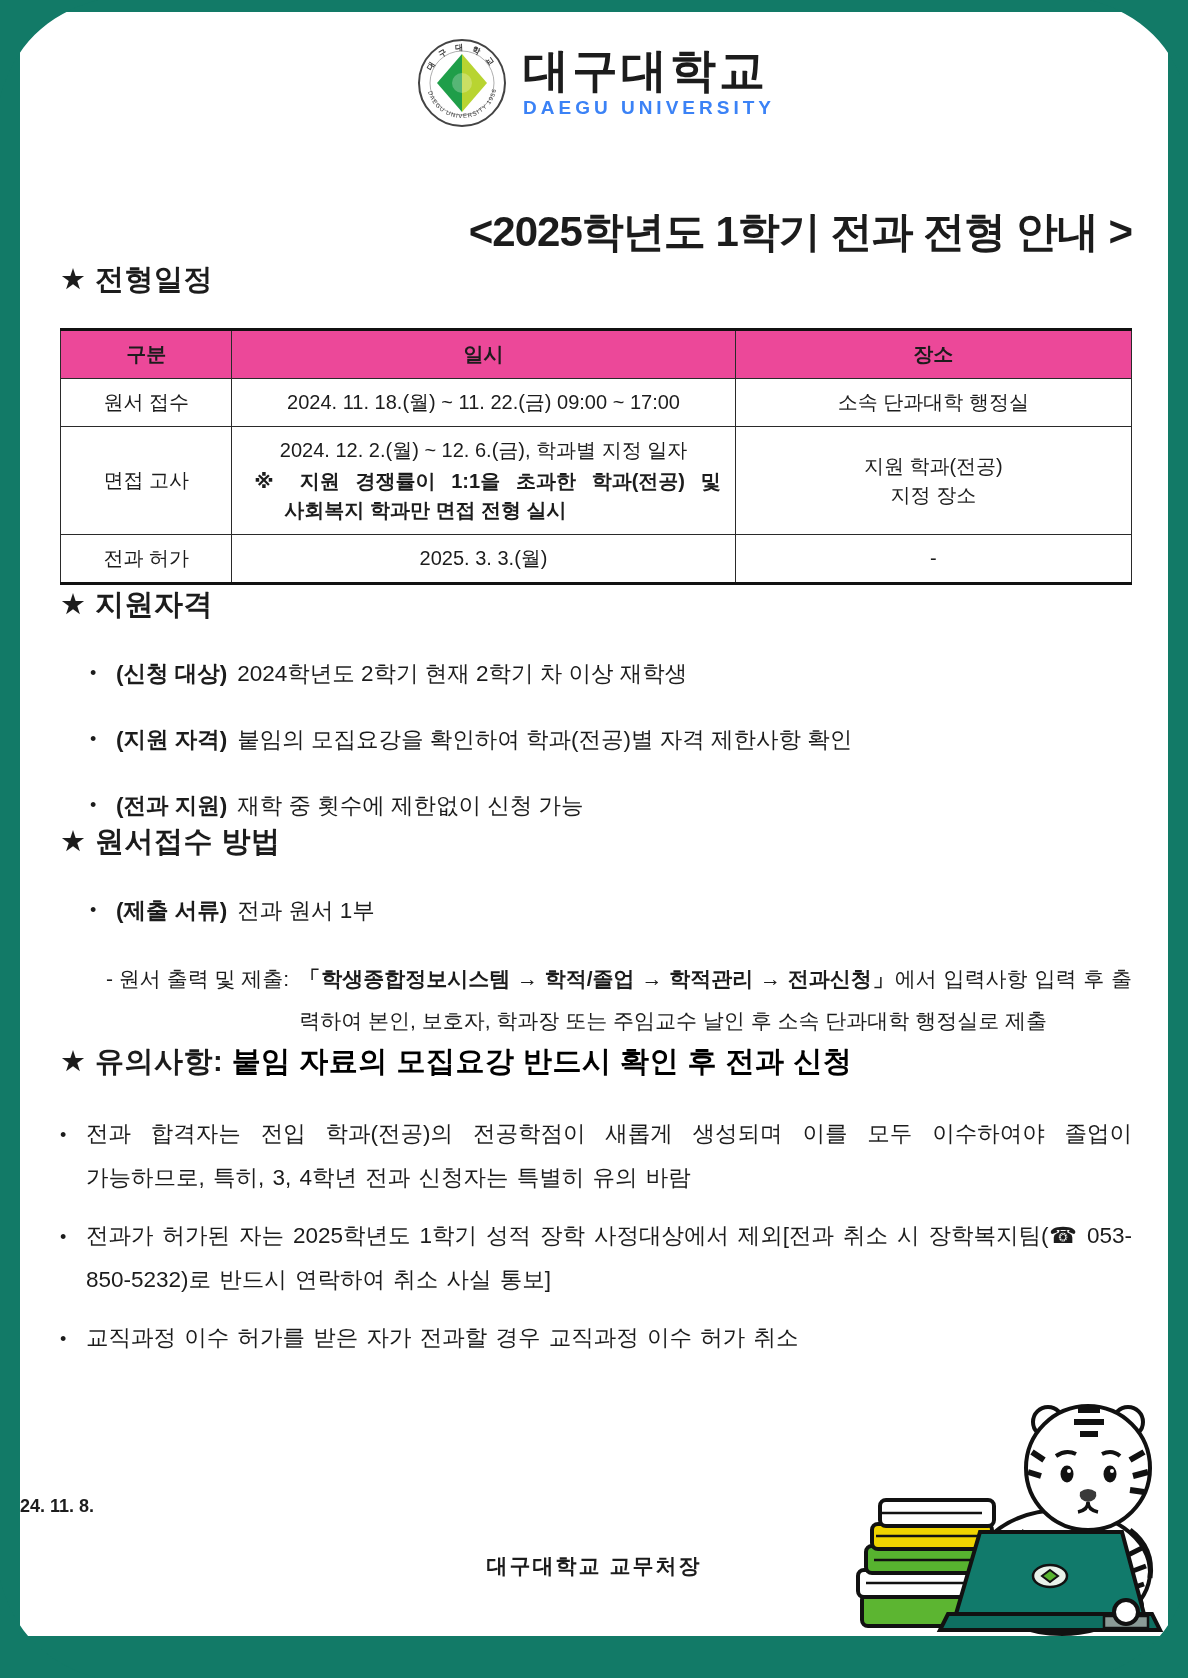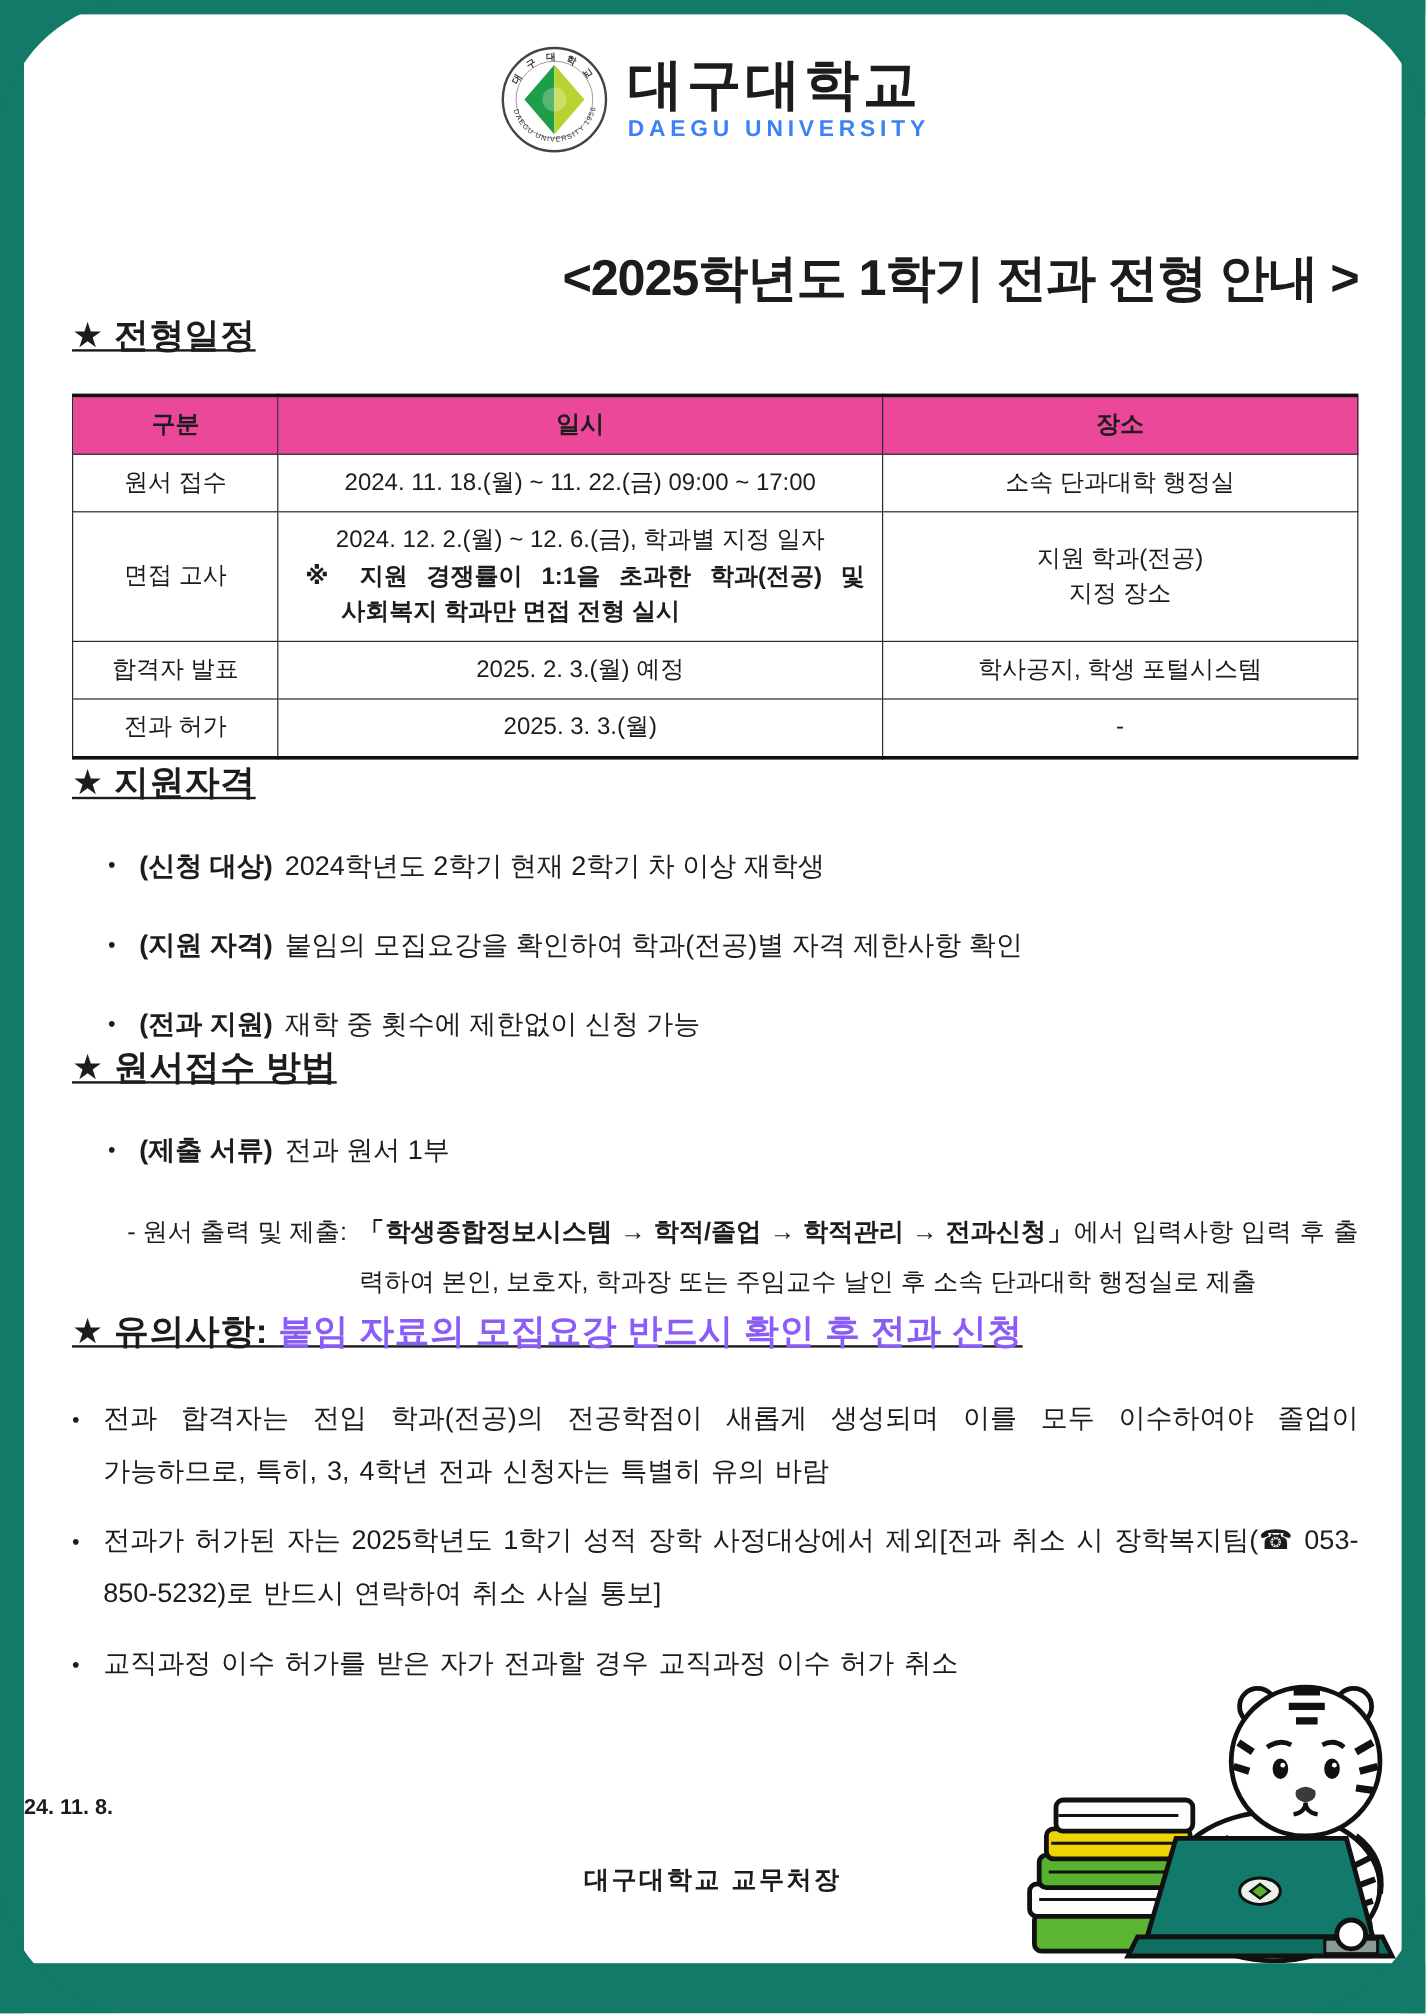--- a/index.html
+++ b/index.html
@@ -18,26 +18,26 @@
   .corner.tl{left:0;top:0;}
   .corner.tr{right:0;top:0;}
   .corner.bl{left:0;bottom:0;}
   .corner.br{right:0;bottom:0;}
   
   .content{position:absolute;top:30px;left:60px;width:1072px;z-index:2;}
   .logo-row{display:flex;justify-content:center;align-items:center;gap:16px;margin-top:8px;}
   .logo-kr{font-size:46px;font-weight:800;letter-spacing:3px;line-height:1;}
   .logo-en{font-size:19px;font-weight:700;letter-spacing:4px;margin-top:4px;color:#3b82f6;}
   .doc-title{margin-top:76px;text-align:right;font-size:42px;font-weight:900;letter-spacing:-1px;}
-  h2.sec{font-size:29px;font-weight:800;margin:0;letter-spacing:0.5px;text-decoration:underline;}
+  h2.sec{font-size:29px;font-weight:800;margin:0;letter-spacing:0.5px;}
   .sec-schedule{margin-top:74px;}
   .sec-eligibility{margin-top:58px;}
   .sec-application{margin-top:56px;}
   .sec-notices{margin-top:62px;}
-  .alert-red{color:#8b5cf6;}
+  .alert-red{color:#000000;}
   
   table.schedule{width:100%;border-collapse:collapse;margin-top:28px;
     border-top:3px solid #111;border-bottom:3px solid #111;font-size:20px;}
   table.schedule th,table.schedule td{border:1.6px solid #2a2a2a;padding:9px 10px;
     text-align:center;vertical-align:middle;line-height:1.45;}
   table.schedule th{background:#ec4899;font-weight:700;border-top:none;}
   table.schedule tr:last-child td{border-bottom:none;}
   table.schedule td:first-child,table.schedule th:first-child{border-left:1.2px solid #2a2a2a;}
   table.schedule td:last-child,table.schedule th:last-child{border-right:1.2px solid #2a2a2a;}
   .dt-note{font-weight:700;text-align:justify;padding:2px 4px 0 42px;text-indent:-30px;word-break:keep-all;}
@@ -134,25 +134,20 @@
         <tr>
           <td>면접 고사</td>
           <td>
             <div>2024. 12. 2.(월) ~ 12. 6.(금), 학과별 지정 일자</div>
             <div class="dt-note">※ 지원 경쟁률이 1:1을 초과한 학과(전공) 및 사회복지 학과만 면접 전형 실시</div>
           </td>
           <td class="pre">지원 학과(전공)
 지정 장소</td>
         </tr>
         <tr>
-          <td>합격자 발표</td>
-          <td>2025. 2. 3.(월) 예정</td>
-          <td>학사공지, 학생 포털시스템</td>
-        </tr>
-        <tr>
           <td>전과 허가</td>
           <td>2025. 3. 3.(월)</td>
           <td>-</td>
         </tr>
       </tbody>
     </table>
 
     <h2 class="sec sec-eligibility">★ 지원자격</h2>
     <div class="bullet">
       <span class="dot">•</span>

